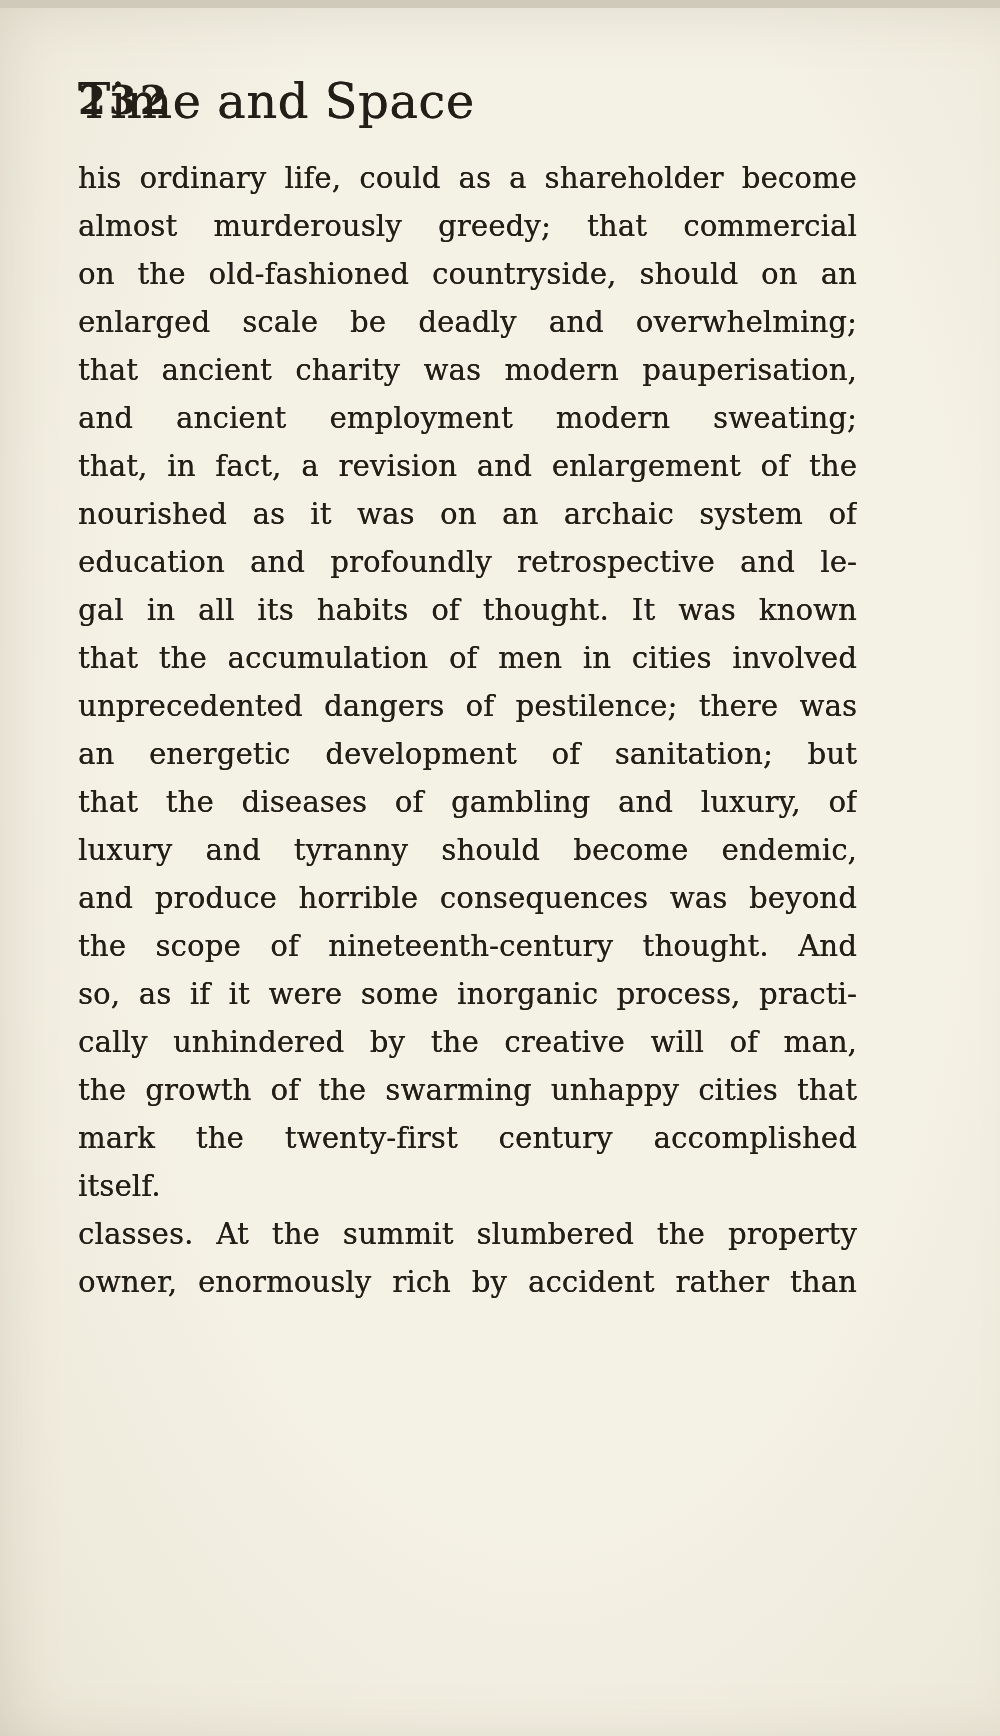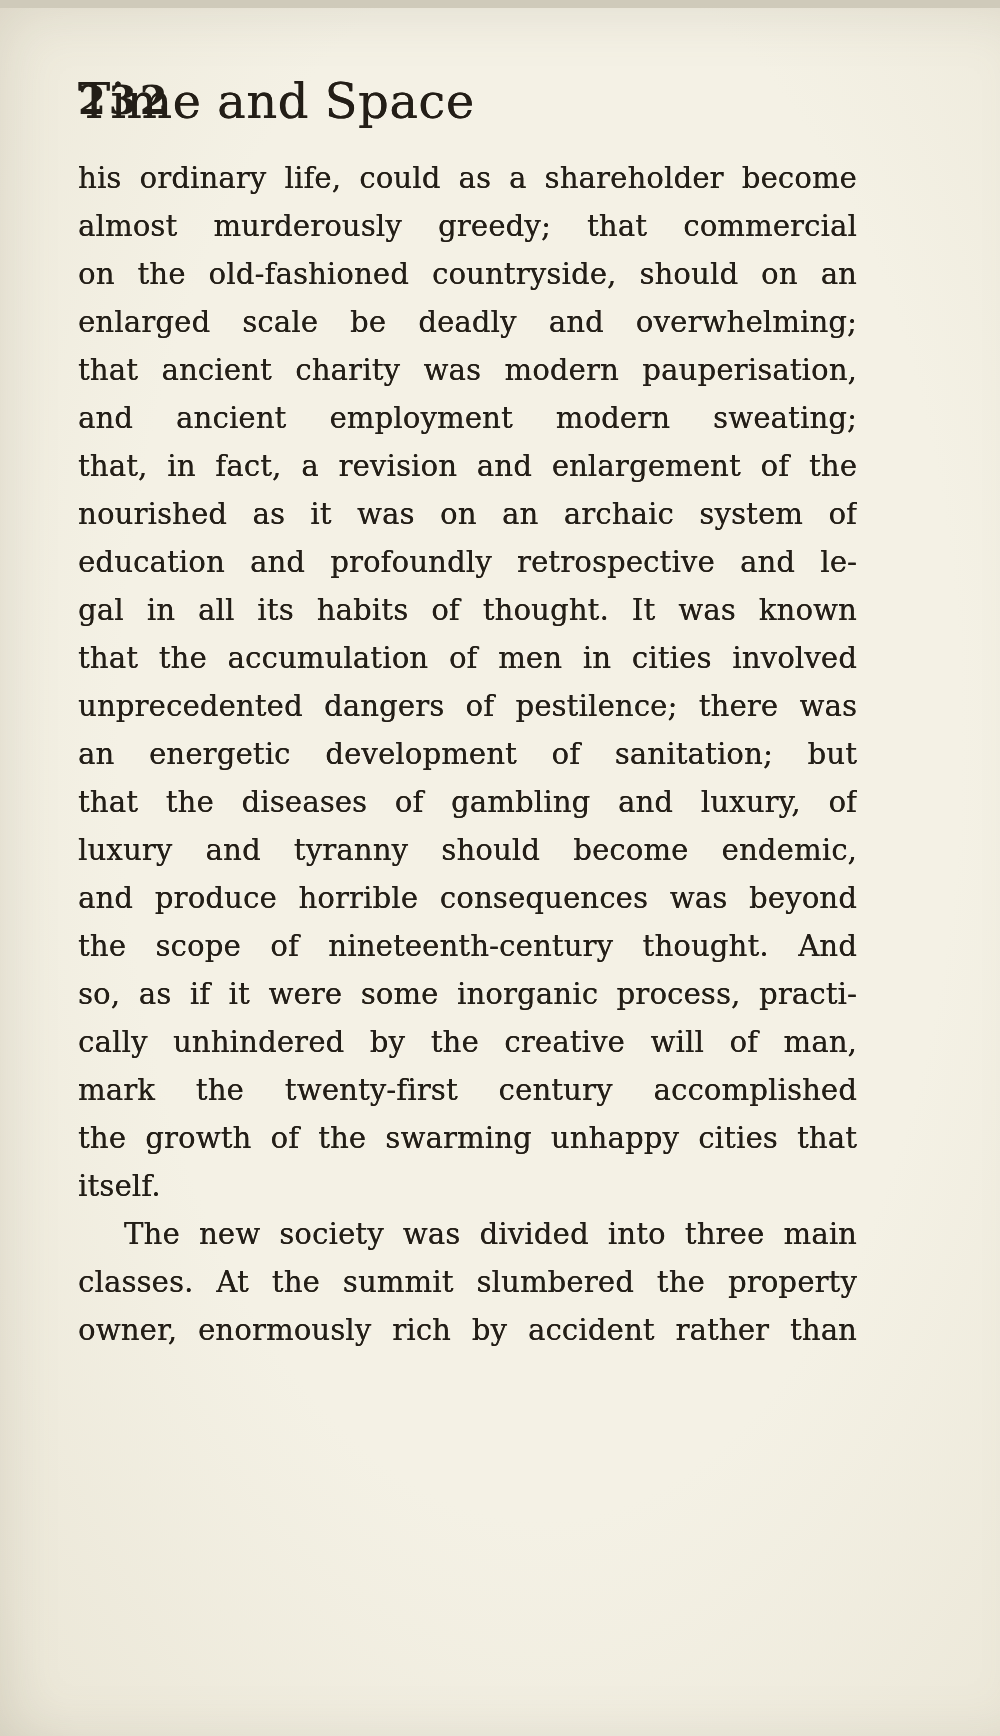--- a/index.html
+++ b/index.html
@@ -90,23 +90,22 @@
         <div class="line">gal in all its habits of thought.  It was known</div>
         <div class="line">that the accumulation of men in cities involved</div>
         <div class="line">unprecedented dangers of pestilence; there was</div>
         <div class="line">an energetic development of sanitation; but</div>
         <div class="line">that the diseases of gambling and luxury, of</div>
         <div class="line">luxury and tyranny should become endemic,</div>
         <div class="line">and produce horrible consequences was beyond</div>
         <div class="line">the scope of nineteenth-century thought.  And</div>
         <div class="line">so, as if it were some inorganic process, practi-</div>
         <div class="line">cally unhindered by the creative will of man,</div>
+        <div class="line">the growth of the swarming unhappy cities that</div>
         <div class="line">mark the twenty-first century accomplished</div>
-        <div class="line">the growth of the swarming unhappy cities that</div>
         <div class="line last">itself.</div>
       </div>
       <div class="paragraph">
-        <div class="line indent">The new society was divided into three main</div>
         <div class="line">classes.  At the summit slumbered the property</div>
         <div class="line">owner, enormously rich by accident rather than</div>
       </div>
     </div>
 </div>
 
 </body></html>

